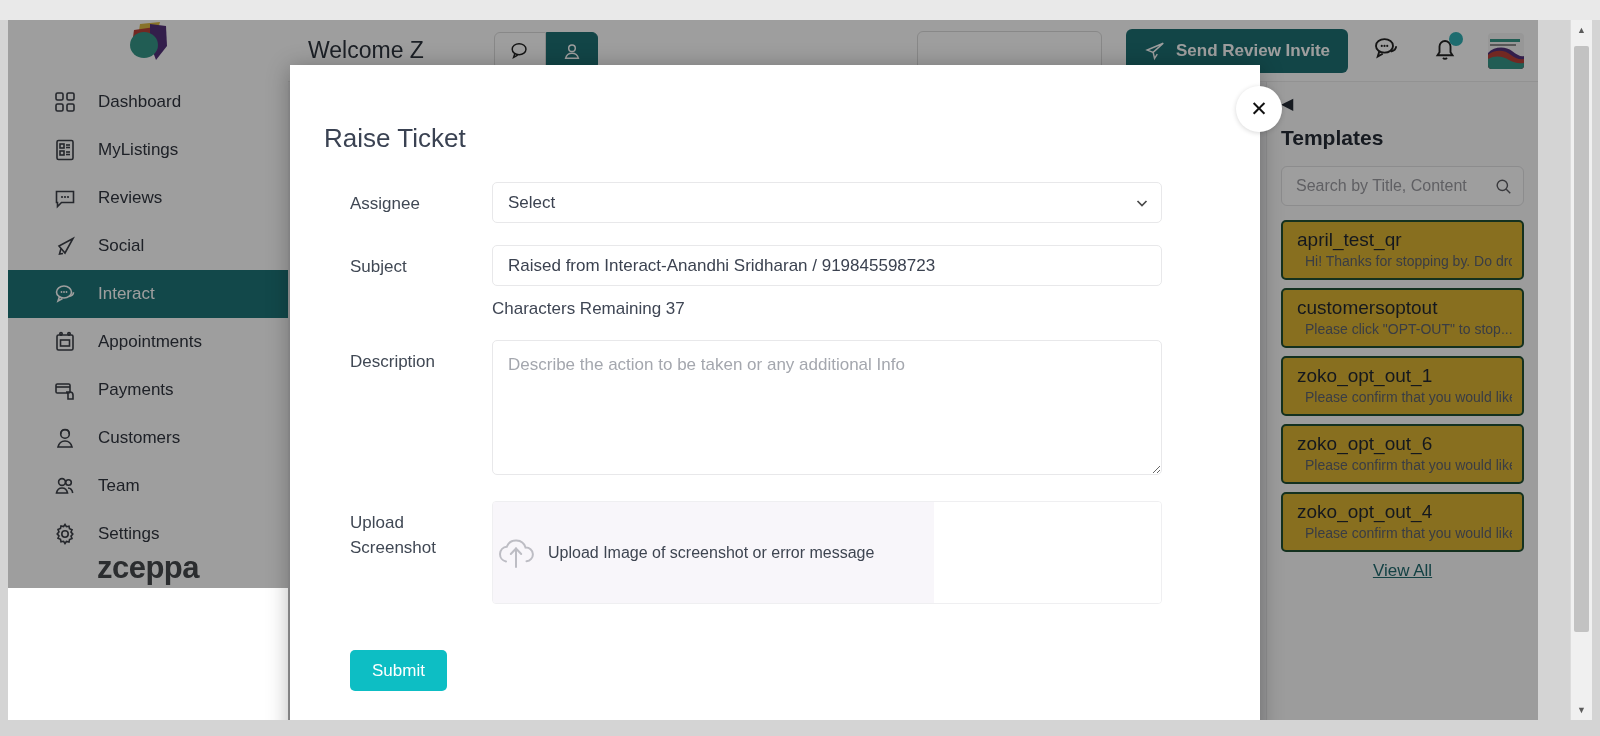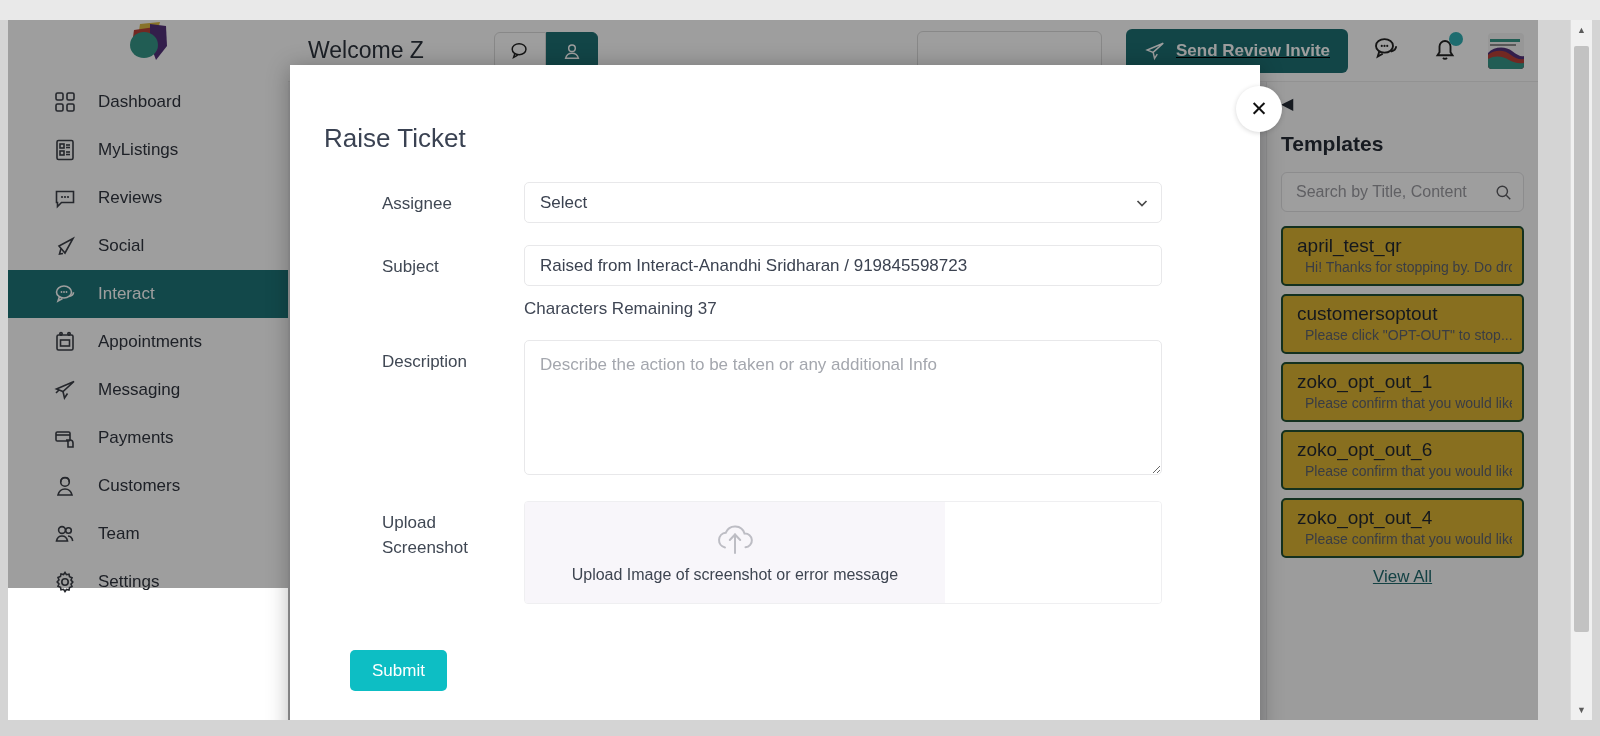--- a/index.html
+++ b/index.html
@@ -87,21 +87,21 @@
   .pill {
     width: 52px; height: 38px; border: 1px solid #dcdcdc;
     border-radius: 6px 0 0 6px; background: #fff;
     display: flex; align-items: center; justify-content: center;
   }
   .pill.teal {
     background: #07757a; border-color: #07757a; border-radius: 0 6px 6px 0;
   }
   .pill svg { width: 22px; height: 22px; }
   .topbar-right {
-    margin-left: auto; display: flex; align-items: center; gap: 24px; text-decoration: underline;
+    margin-left: auto; display: flex; align-items: center; gap: 24px;
   }
   .search-box {
     width: 185px; height: 40px; border: 1px solid #dcdcdc; border-radius: 6px;
     background: #fff;
   }
   .btn-invite {
     height: 44px; background: #07757a; color: #fff; border-radius: 6px;
     display: flex; align-items: center; gap: 10px; padding: 0 18px;
     font-size: 17px; font-weight: 700; white-space: nowrap;
   }
@@ -114,21 +114,21 @@
   }
   .avatar { width: 36px; height: 36px; border-radius: 4px; overflow: hidden; }
 
   
   .templates {
     position: absolute; right: 0; top: 62px; width: 272px; bottom: 0;
     background: #fbfbfc; border-left: 1px solid #e9e9ea;
     padding: 14px 14px 0 14px;
   }
   .tpl-collapse { font-size: 16px; color: #232b38; cursor: pointer; line-height: 1; }
-  .tpl-title { margin-top: 20px; font-size: 21px; font-weight: 700; color: #232b38; }
+  .tpl-title { margin-top: 14px; font-size: 21px; font-weight: 700; color: #232b38; }
   .tpl-search {
     margin-top: 16px; height: 40px; border: 1px solid #e2e2e4; border-radius: 6px;
     background: #fff; display: flex; align-items: center; padding: 0 10px 0 14px;
   }
   .tpl-search span { font-size: 16px; color: #9a9aa2; flex: 1; }
   .tpl-search svg { width: 19px; height: 19px; }
   .tpl-list { margin-top: 14px; }
   .tpl-card {
     background: #eab308; border: 2px solid #14532d; border-radius: 5px;
     padding: 7px 10px 9px 14px; margin-bottom: 8px; cursor: pointer;
@@ -155,21 +155,21 @@
     background: #ffffff; box-shadow: 0 1px 5px rgba(0,0,0,0.16);
     display: flex; align-items: center; justify-content: center;
     font-size: 21px; color: #111; cursor: pointer; z-index: 3;
   }
   .modal-title {
     font-size: 26px; color: #3a4252; padding-left: 34px; margin-bottom: 28px;
   }
   .form-row { display: flex; align-items: flex-start; padding-left: 60px; }
   .form-label {
     width: 142px; flex: 0 0 142px; font-size: 17px; color: #404854;
-    padding-top: 10px; line-height: 1.45; margin-left: 32px;
+    padding-top: 10px; line-height: 1.45;
   }
   .form-field { flex: 1; padding-right: 98px; }
 
   .inp {
     width: 100%; height: 41px; border: 1px solid #e8e8ea; border-radius: 5px;
     background: #fff; font-size: 17px; color: #3b4250;
     padding: 8px 15px; font-family: "Liberation Sans", sans-serif; outline: none;
   }
   select.inp {
     appearance: none; -webkit-appearance: none;
@@ -187,21 +187,21 @@
     height: 135px; padding: 13px 15px; resize: vertical; line-height: 1.35;
   }
   textarea.inp::placeholder, .inp::placeholder { color: #a4a7ae; }
 
   .upload-box {
     width: 100%; height: 103px; display: flex; border: 1px solid #efeff1;
     border-radius: 4px; overflow: hidden;
   }
   .upload-drop {
     flex: 0 0 66%; background: #f8f6fa;
-    display: flex; flex-direction: column; align-items: center; justify-content: center;
+    display: flex; align-items: center; 
     gap: 9px; cursor: pointer;
   }
   .upload-drop svg { width: 46px; height: 36px; }
   .upload-drop span { font-size: 16px; color: #3e4551; }
   .upload-preview { flex: 1; background: #ffffff; }
 
   .btn-submit {
     margin: 46px 0 0 60px; height: 41px; padding: 11px 22px;
     background: #0dbec4; color: #fff; border: none; border-radius: 5px;
     font-size: 17px; font-family: "Liberation Sans", sans-serif; cursor: pointer;
@@ -317,30 +317,20 @@
                 <circle cx="8" cy="3.8" r="1.2"></circle>
                   <circle cx="16" cy="3.8" r="1.2"></circle>
                 <line x1="8" y1="4.8" x2="8" y2="6"></line>
                   <line x1="16" y1="4.8" x2="16" y2="6"></line>
                 <rect x="7.5" y="10" width="9" height="6"></rect>
               </svg>
             </span>
             <span>Appointments</span>
           </div>
 
-          <div class="nav-item">
-            <span class="ico">
-              <svg viewBox="0 0 24 24" fill="none" stroke="#3a3f49" stroke-width="1.6">
-                <path d="M21 3.5 L3.5 11 L10 13.5 L21 3.5 Z"></path>
-                <path d="M10 13.5 L11.5 20 L14.5 15.5"></path>
-                <line x1="3" y1="15" x2="6" y2="12"></line>
-              </svg>
-            </span>
-            <span>Messaging</span>
-          </div>
 
 
           <div class="nav-item">
             <span class="ico">
               <svg viewBox="0 0 24 24" fill="none" stroke="#3a3f49" stroke-width="1.6">
                 <rect x="3" y="6" width="14" height="9" rx="1.3"></rect>
                 <line x1="3" y1="9" x2="17" y2="9"></line>
                 <path d="M13 14c1 0 2 1 2 2.5V21h5v-4c0-2-1.5-3-3-3z"></path>
               </svg>
             </span>

